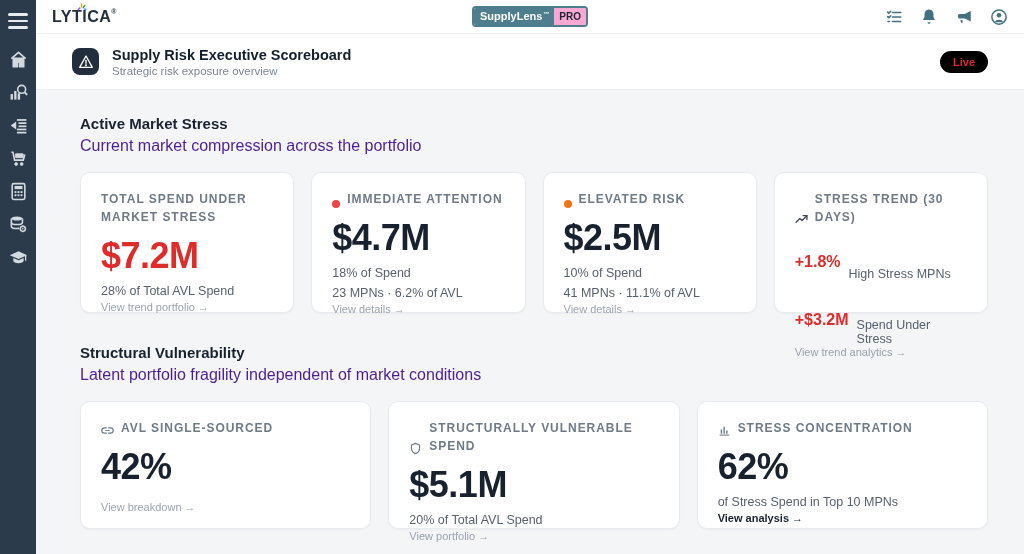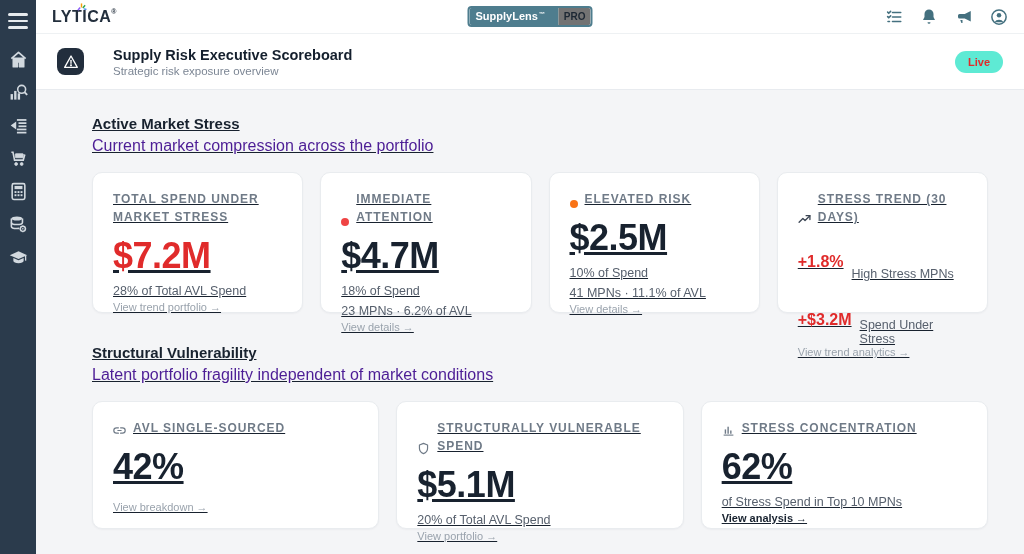--- a/index.html
+++ b/index.html
@@ -29,42 +29,42 @@
     display: flex; align-items: center; padding: 0 16px; position: relative; flex-shrink: 0;
   }
   .logo { position: relative; font-weight: bold; font-size: 16px; letter-spacing: 0.5px; color: #232f3d; font-stretch: condensed; }
   .logo .reg { font-size: 7px; vertical-align: top; }
   .logo-spark { position: absolute; left: 24px; top: -5px; width: 11px; height: 9px; }
   .topbar-badge {
     position: absolute; left: 50%; transform: translateX(-50%);
     display: flex; align-items: stretch; border: 2px solid #4e7d8e; border-radius: 4px; overflow: hidden;
     font-size: 11px; font-weight: bold; line-height: 1;
   }
-  .badge-left { background: #4e7d8e; color: #fff; padding: 3px 14px 3px 6px; display: flex; align-items: center; }
+  .badge-left { background: #4e7d8e; color: #fff; padding: 3px 5px 3px 6px; display: flex; align-items: center; }
   .badge-left .tm { font-size: 6px; vertical-align: top; margin-left: 1px; align-self: flex-start; }
-  .badge-right { background: #737373; color: #1c2733; padding: 3px 5px; font-size: 10px; display: flex; align-items: center; }
+  .badge-right { background: #f9a8d4; color: #1c2733; padding: 3px 5px; font-size: 10px; display: flex; align-items: center; }
   .topbar-icons { margin-left: auto; display: flex; align-items: center; gap: 17px; }
   .topbar-icons svg { width: 18px; height: 18px; display: block; cursor: pointer; }
   
   .appheader {
     height: 56px; background: #fff; border-bottom: 1px solid #e8ebef;
-    display: flex; align-items: center; gap: 29px; padding: 0 21px; flex-shrink: 0;
+    display: flex; align-items: center; gap: 13px; padding: 0 36px; flex-shrink: 0;
   }
   .app-icon {
     width: 27px; height: 27px; border-radius: 8px; background: #222e3d;
     display: flex; align-items: center; justify-content: center; flex-shrink: 0;
   }
   .page-title { font-size: 14.5px; font-weight: bold; color: #141f2d; }
   .page-subtitle { font-size: 11.5px; color: #7c8694; margin-top: 2px; }
   .live-badge {
-    margin-left: auto; background: #5eead4; color: #e02b2b;
+    margin-left: auto; background: #000000; color: #e02b2b;
     font-size: 11px; font-weight: bold; padding: 5px 13px; border-radius: 999px;
   }
   
-  .content { flex: 1; padding: 25px 36px 0 56px; overflow: hidden; text-decoration: underline; }
+  .content { flex: 1; padding: 25px 36px 0 44px; overflow: hidden; }
   .section-title { font-size: 15px; font-weight: bold; color: #18222f; }
   .section-subtitle { font-size: 16px; color: #4c1d95; margin-top: 5px; margin-bottom: 17px; }
   .grid4 { display: grid; grid-template-columns: repeat(4, 1fr); gap: 17px; margin-bottom: 31px; }
   .grid3 { display: grid; grid-template-columns: repeat(3, 1fr); gap: 17px; }
   .card {
     background: #fff; border: 1px solid #e9ecef; border-radius: 10px;
     padding: 17px 20px 15px 20px; display: flex; flex-direction: column;
     box-shadow: 0 1px 2px rgba(16,24,40,.04);
   }
   .grid4 .card { height: 141px; }

